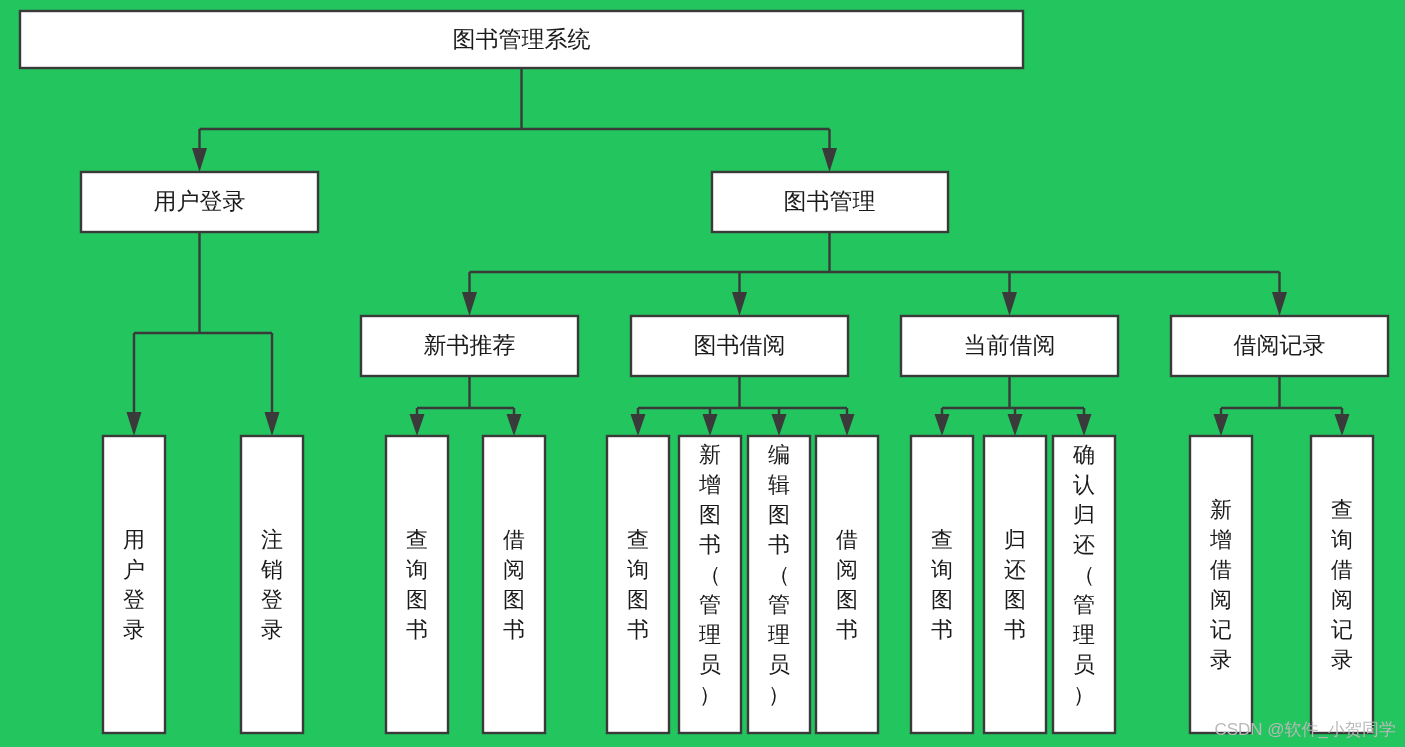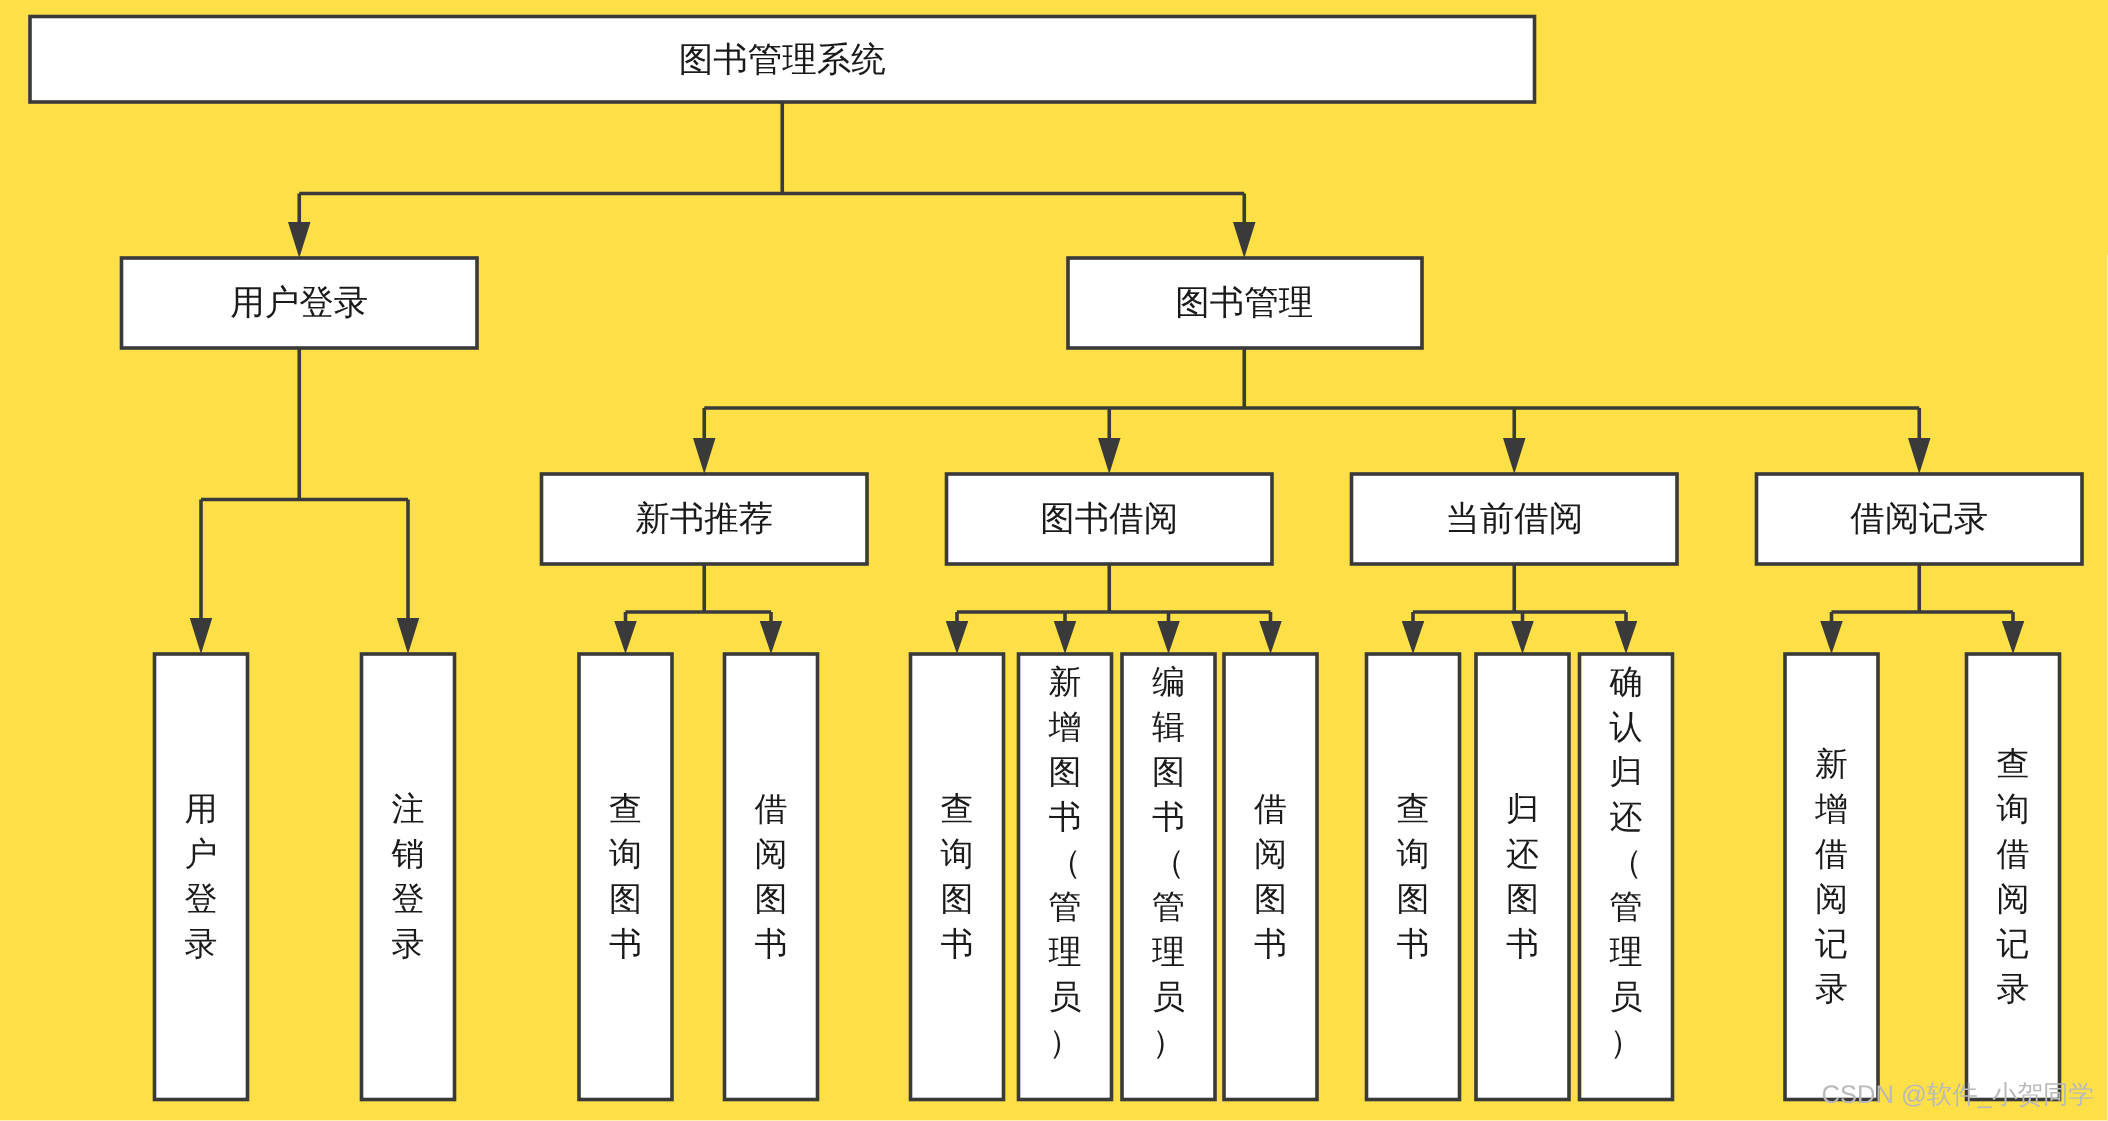--- a/index.html
+++ b/index.html
@@ -7,21 +7,21 @@
     padding: 0;
     background: #ffffff;
   }
   body {
     font-family: "Liberation Sans", "DejaVu Sans", sans-serif;
   }
   #diagram-root {
     position: relative;
     width: 1405px;
     height: 747px;
-    background: #fde047;
+    background: #22c55e;
     overflow: hidden;
   }
   svg#tree-svg {
     position: absolute;
     left: 0;
     top: 0;
     width: 1405px;
     height: 747px;
     display: block;
   }

